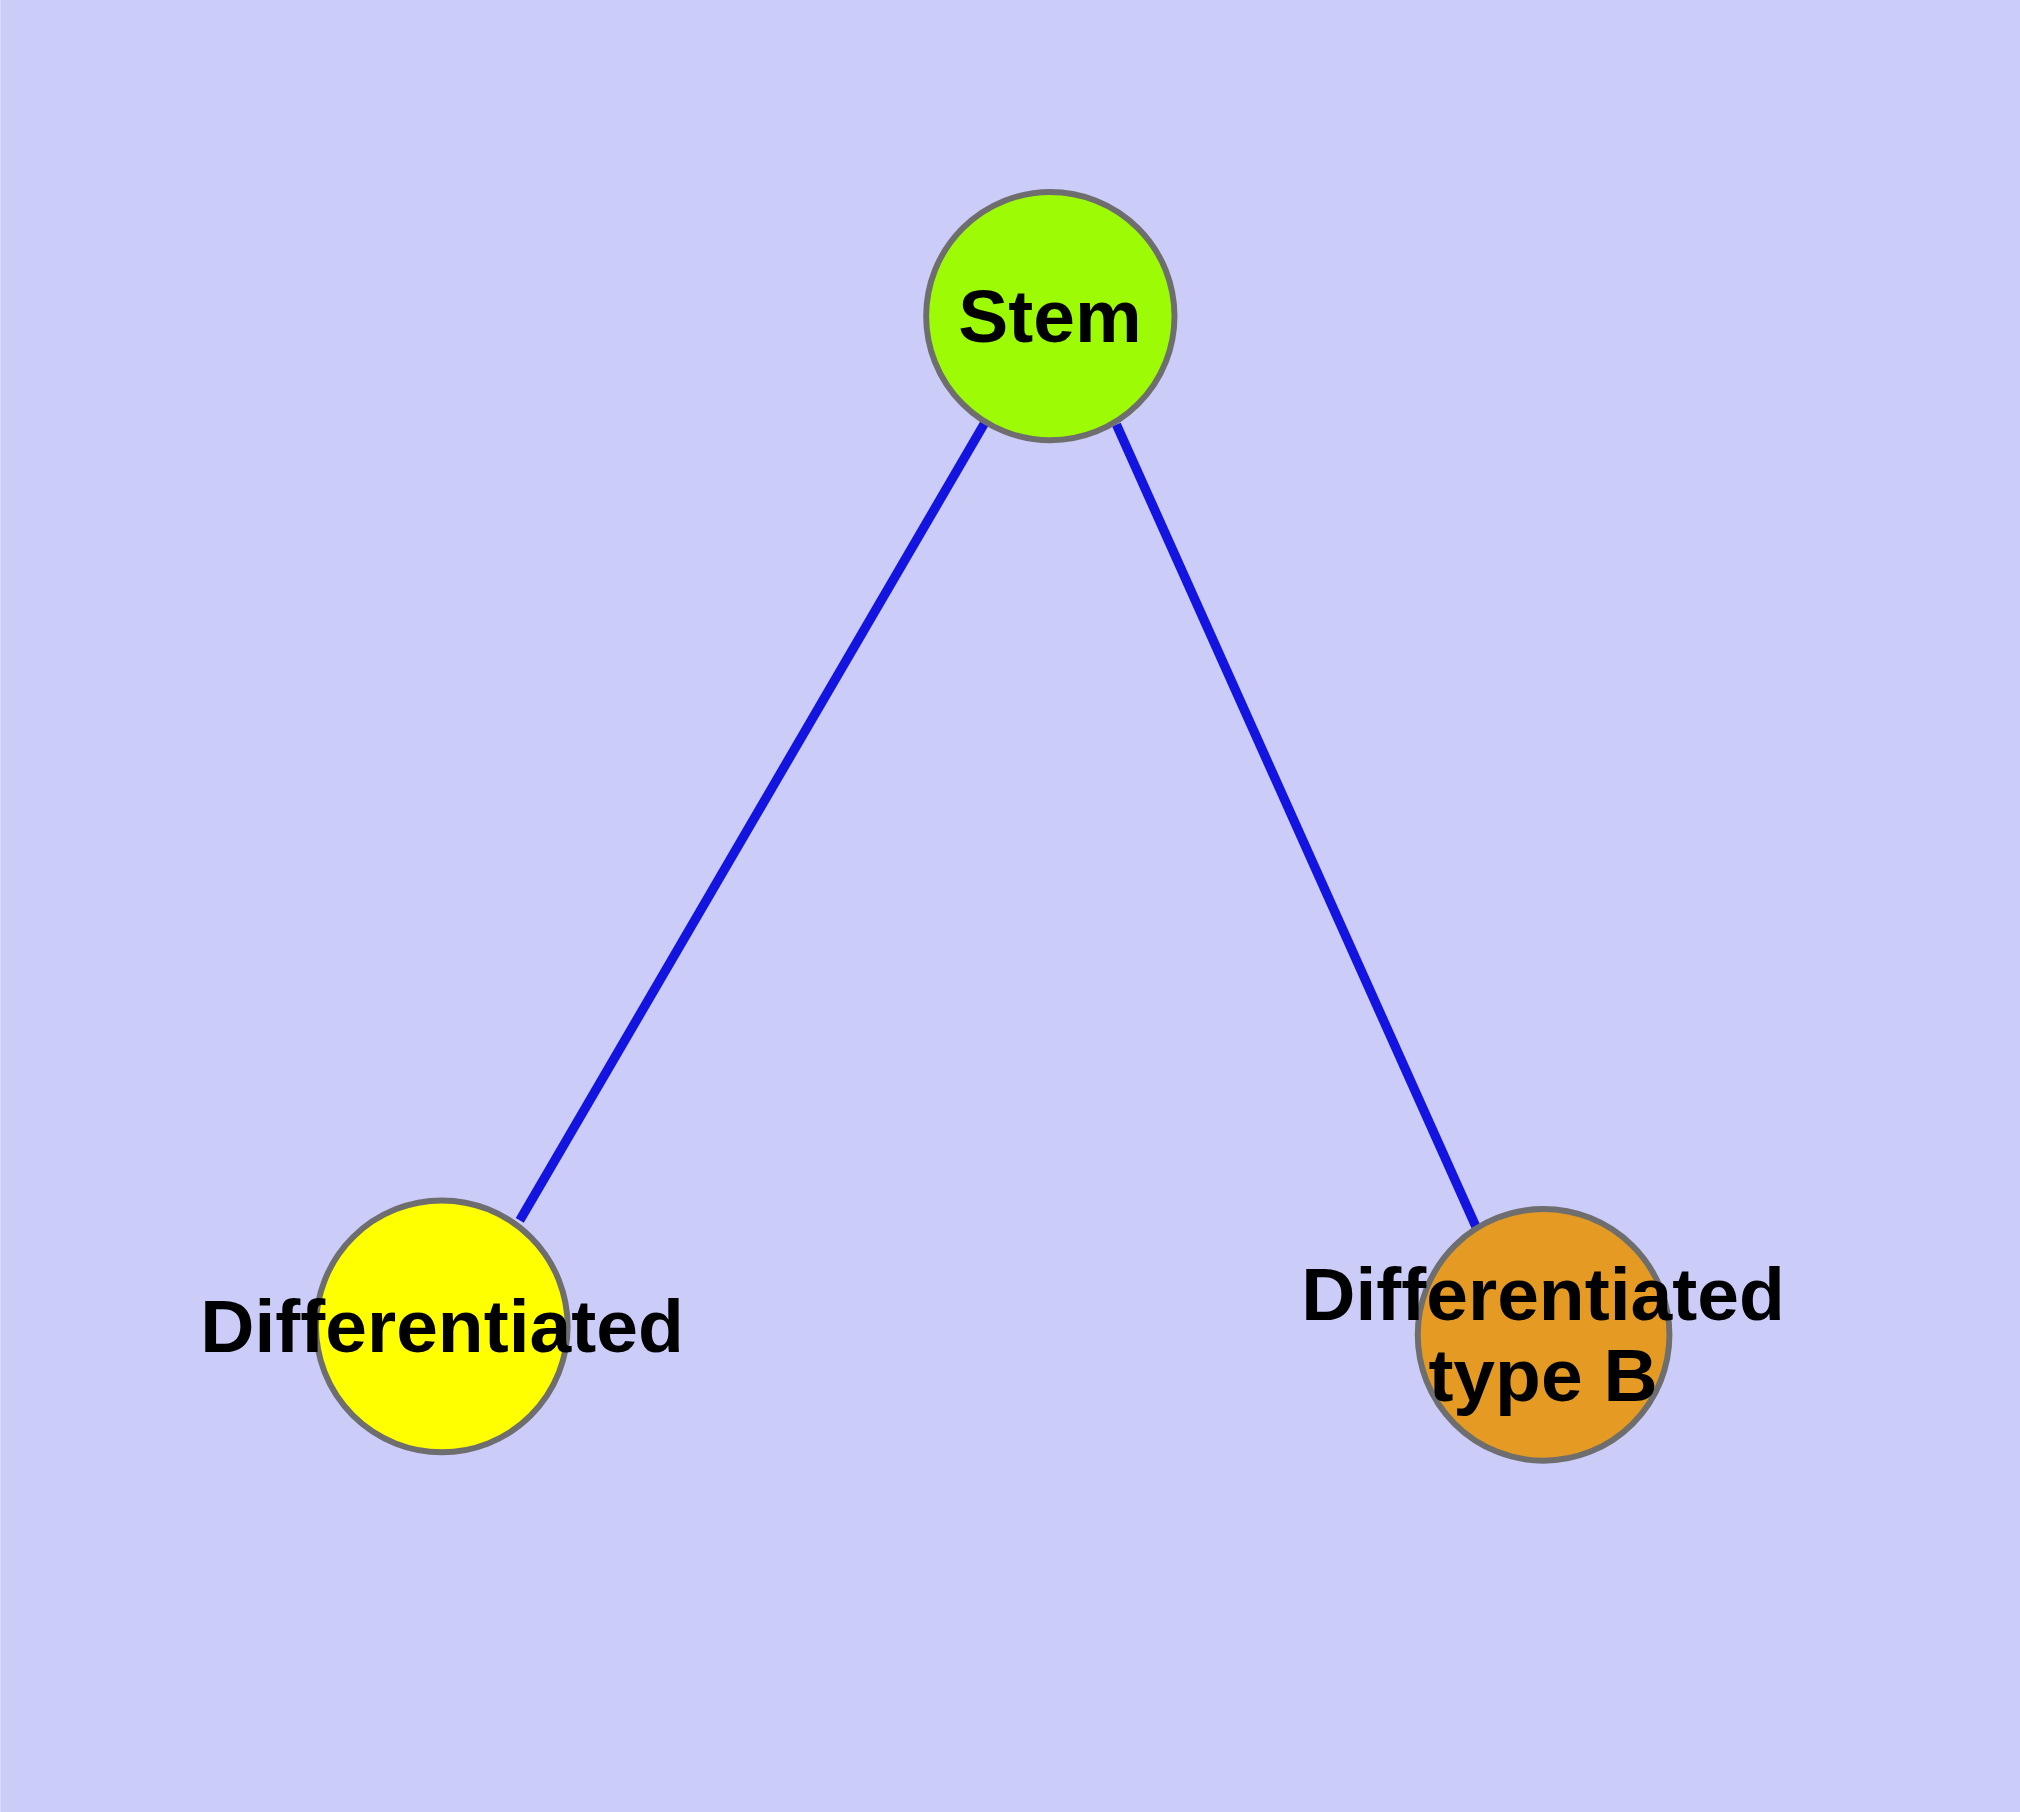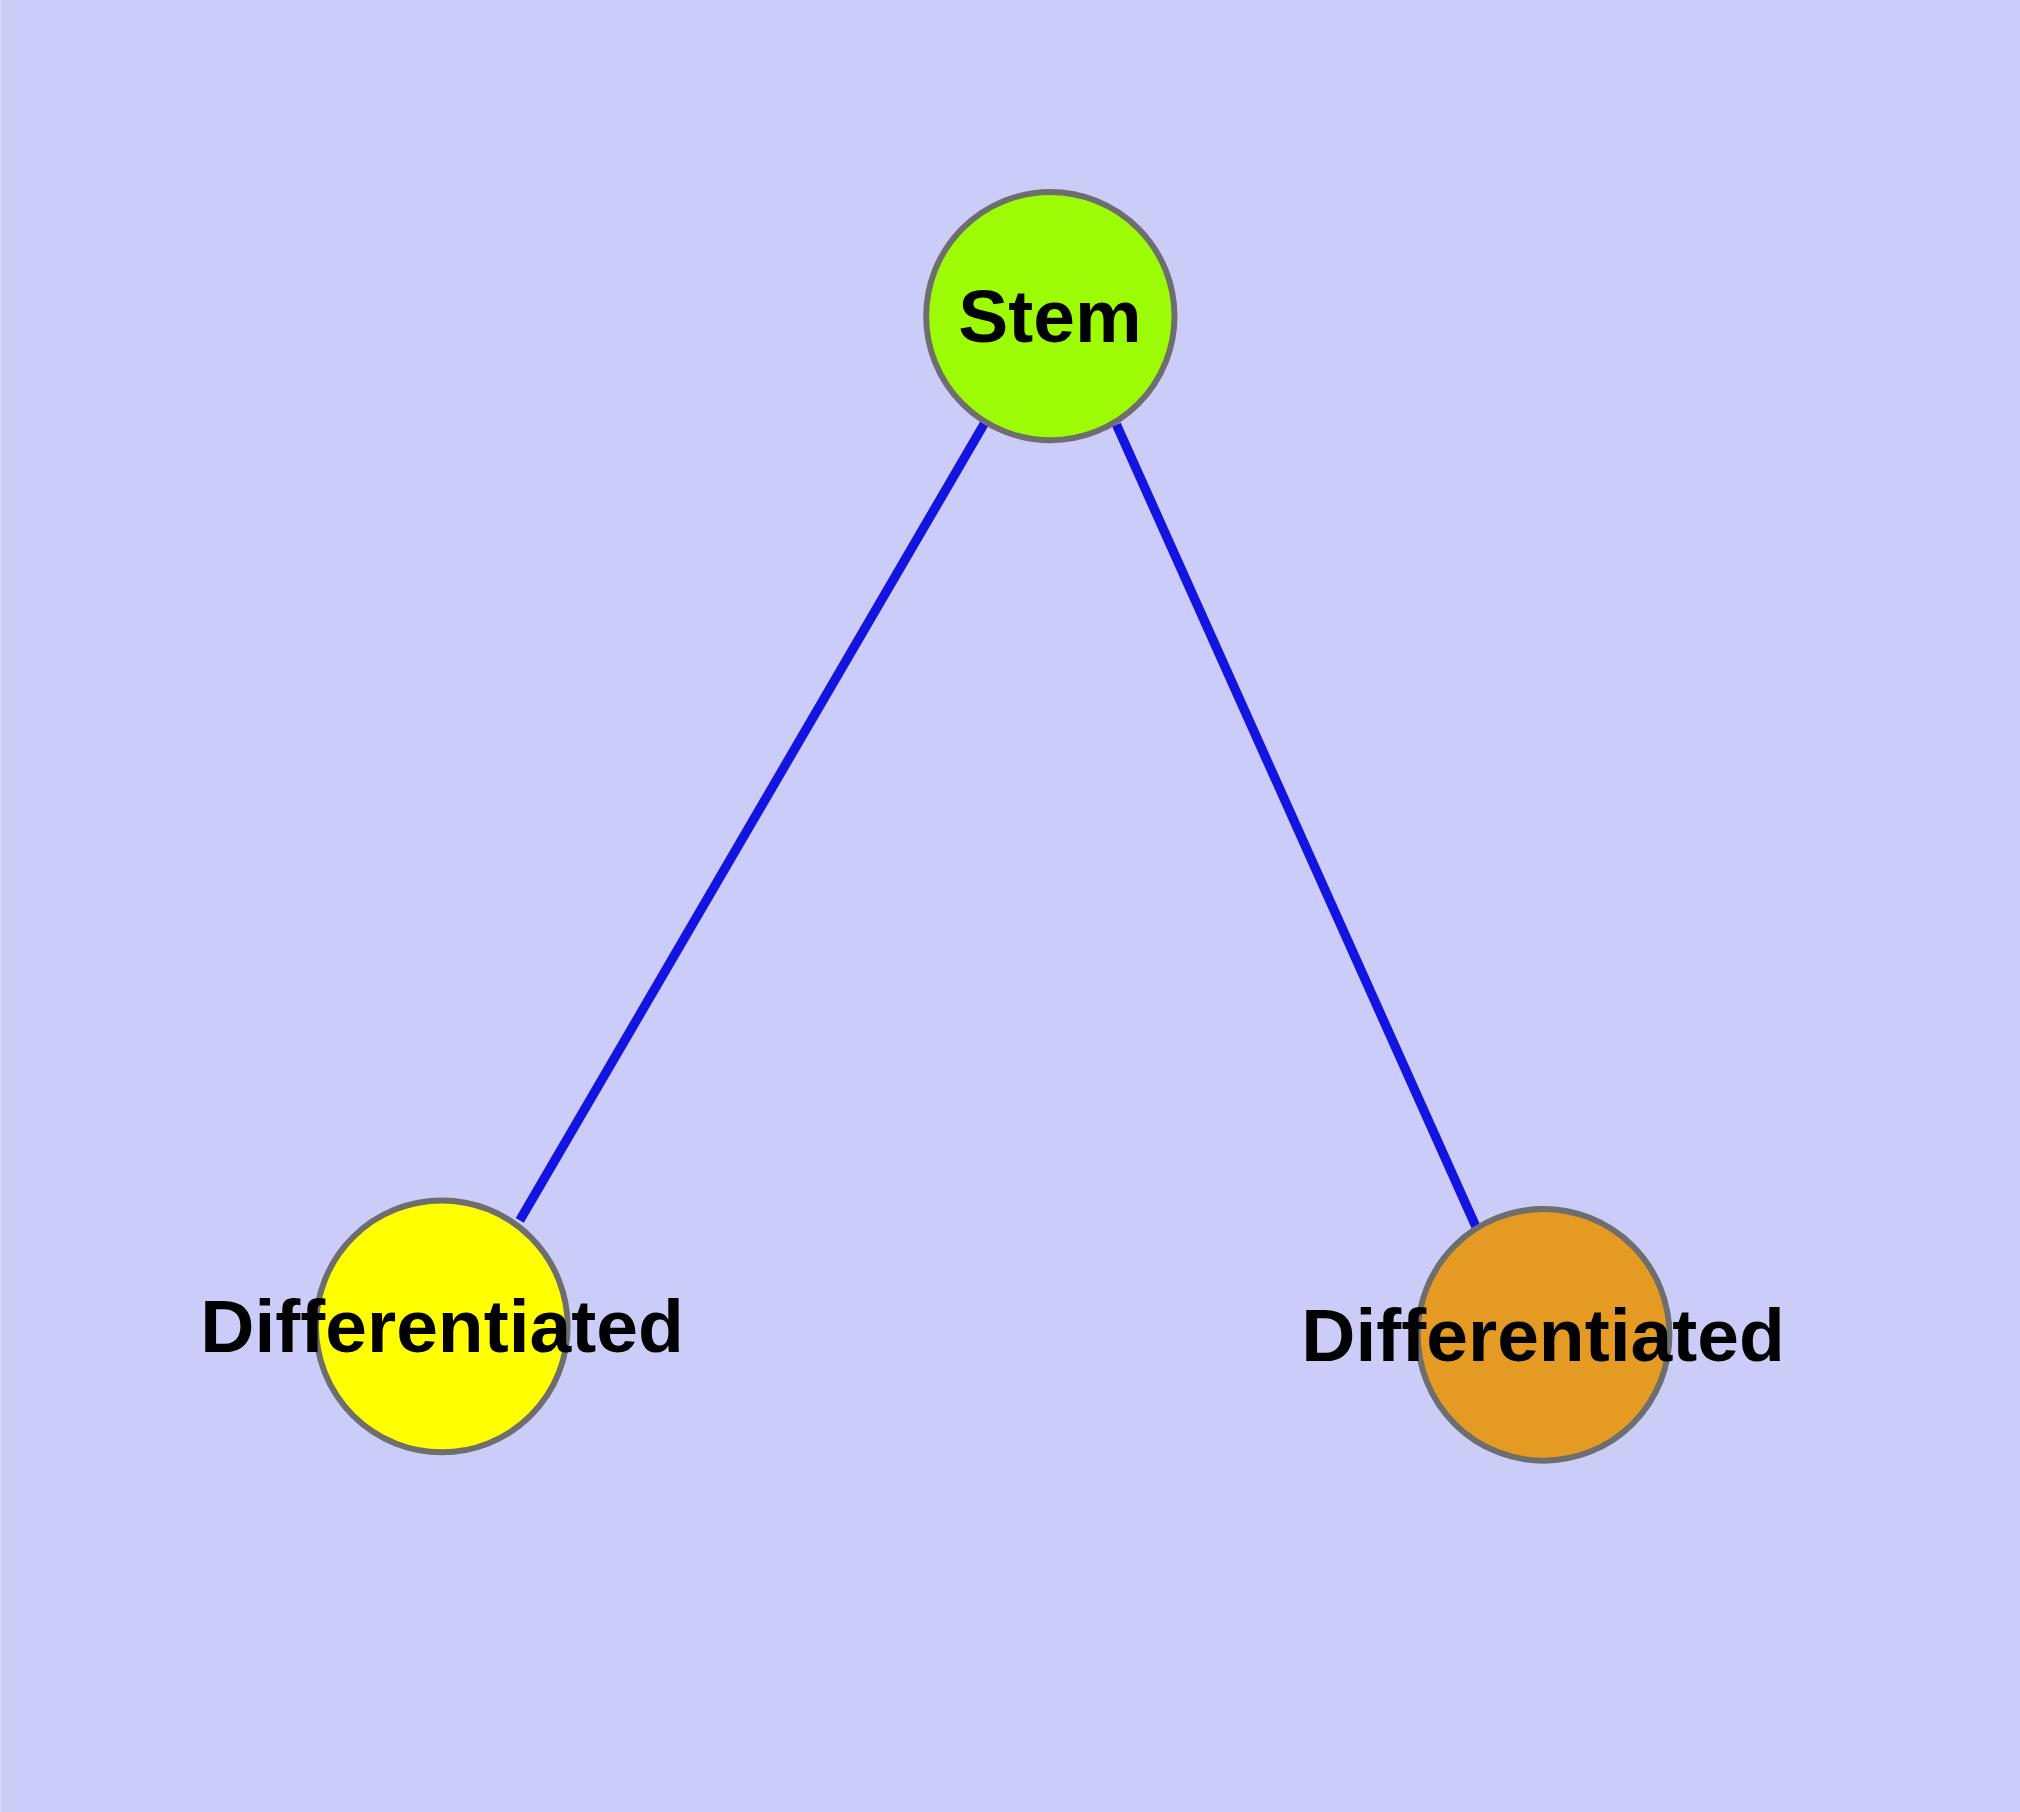--- a/index.html
+++ b/index.html
@@ -59,16 +59,16 @@
     <g id="node-layer">
         <circle cx="1239" cy="373" r="146.5" fill="#9cfb05" stroke="#6e6e6e" stroke-width="7"></circle>
         <circle cx="521" cy="1565" r="148.5" fill="#ffff00" stroke="#6e6e6e" stroke-width="7"></circle>
         <circle cx="1821" cy="1575" r="148.5" fill="#e49a23" stroke="#6e6e6e" stroke-width="7"></circle>
       </g>
   </svg>
 
   <div id="label-layer">
       <div class="node-label root" style="left: 1050px; top: 316px; font-size: 75px; color: rgb(0, 0, 0);"><div>Stem</div></div>
       <div class="node-label leaf" style="left: 442px; top: 1326px; font-size: 75px; color: rgb(0, 0, 0);"><div>Differentiated</div></div>
-      <div class="node-label leaf" style="left: 1543px; top: 1335px; font-size: 75px; color: rgb(0, 0, 0);"><div>Differentiated</div></div>
+      <div class="node-label leaf" style="left: 1543px; top: 1335px; font-size: 75px; color: rgb(0, 0, 0);"><div>Differentiated</div><div>type B</div></div>
     </div>
 </div>
 
 
 </body></html>

